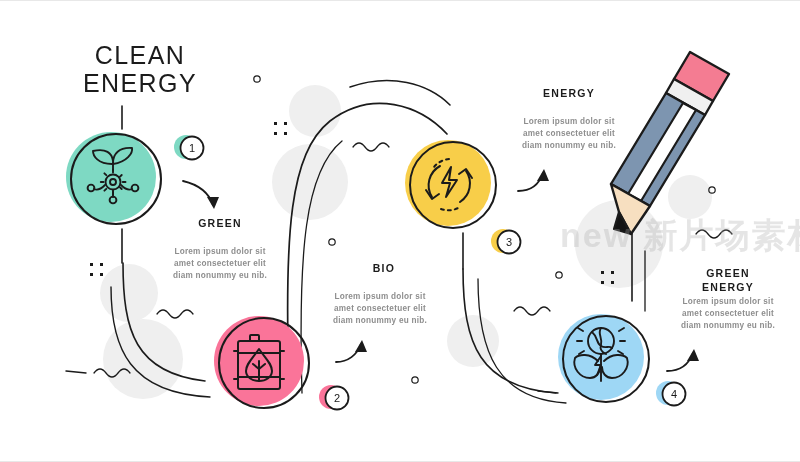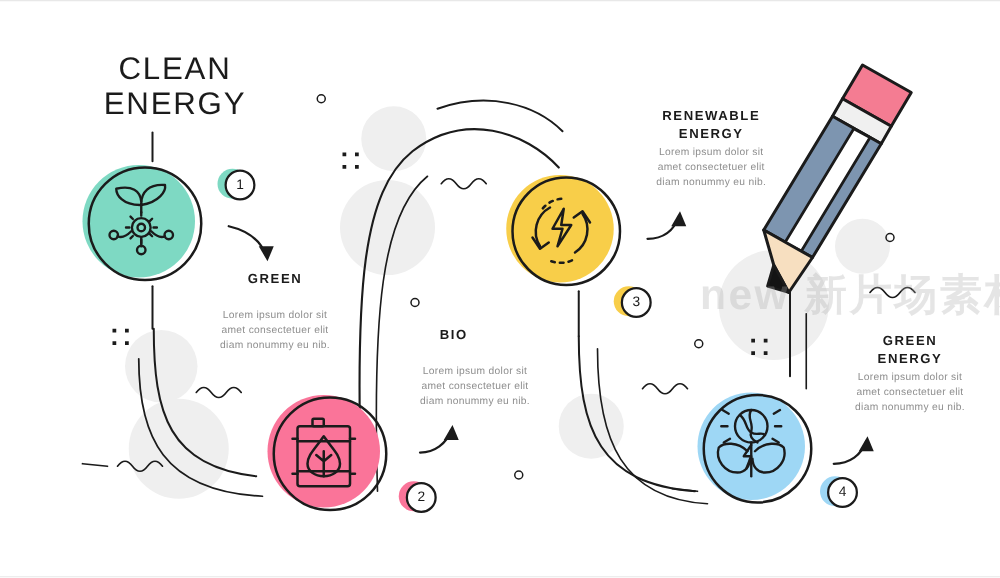--- a/index.html
+++ b/index.html
@@ -14,21 +14,21 @@
   .heading{
     font-size:25px;letter-spacing:1.4px;color:#1b1b1b;
     line-height:28px;font-weight:400;text-align:center;
   }
   .step-title{
     font-size:10.5px;letter-spacing:1.25px;color:#1b1b1b;
     line-height:14px;text-align:center;font-weight:700;
   }
   .step-body{
     font-size:8.2px;letter-spacing:.25px;color:#8e8e8e;
-    line-height:12.2px;text-align:center;font-weight:400;
+    line-height:12.2px;text-align:center;font-weight:700;
   }
   .step-body div{white-space:nowrap;}
   .badge-num{
     position:absolute;font-size:11px;color:#1b1b1b;font-weight:400;
     text-align:center;line-height:1;
   }
   .wm{
     position:absolute;left:560px;top:212px;width:250px;height:60px;
     color:rgba(170,170,170,.30);font-size:34px;font-weight:700;
     letter-spacing:2px;white-space:nowrap;pointer-events:none;
@@ -241,31 +241,30 @@
 
   <div class="txt step-title" style="left:155px;top:215px;width:130px;">
     <div>GREEN</div>
   </div>
   <div class="txt step-body" style="left:155px;top:245px;width:130px;">
     <div>Lorem ipsum dolor sit</div>
     <div>amet consectetuer elit</div>
     <div>diam nonummy eu nib.</div>
   </div>
 
-  <div class="txt step-title" style="left:298px;top:260px;width:130px;">
+  <div class="txt step-title" style="left:319px;top:260px;width:130px;">
     <div>BIO</div>
   </div>
   <div class="txt step-body" style="left:315px;top:290px;width:130px;">
     <div>Lorem ipsum dolor sit</div>
     <div>amet consectetuer elit</div>
     <div>diam nonummy eu nib.</div>
   </div>
 
   <div class="txt step-title" style="left:504px;top:85px;width:130px;">
-    <div>RENEWABLE</div>
     <div>ENERGY</div>
   </div>
   <div class="txt step-body" style="left:504px;top:115px;width:130px;">
     <div>Lorem ipsum dolor sit</div>
     <div>amet consectetuer elit</div>
     <div>diam nonummy eu nib.</div>
   </div>
 
   <div class="txt step-title" style="left:663px;top:265px;width:130px;">
     <div>GREEN</div>

